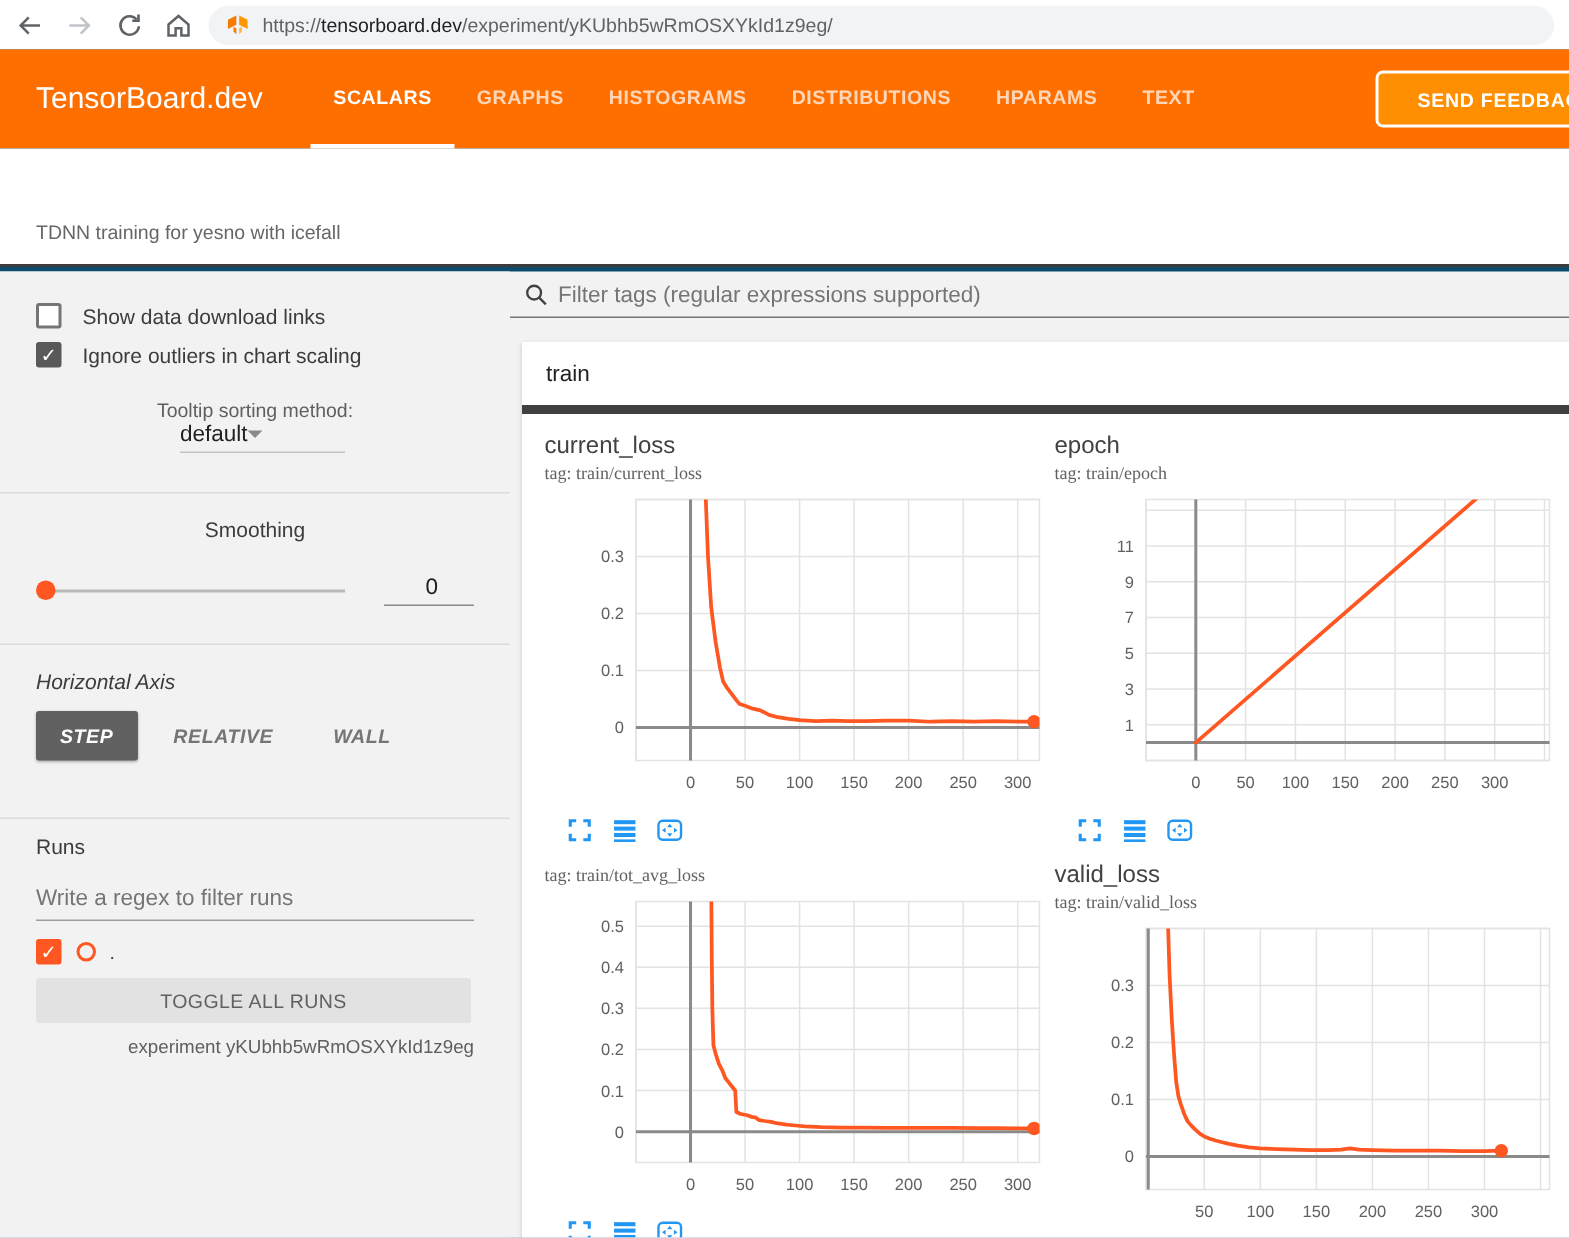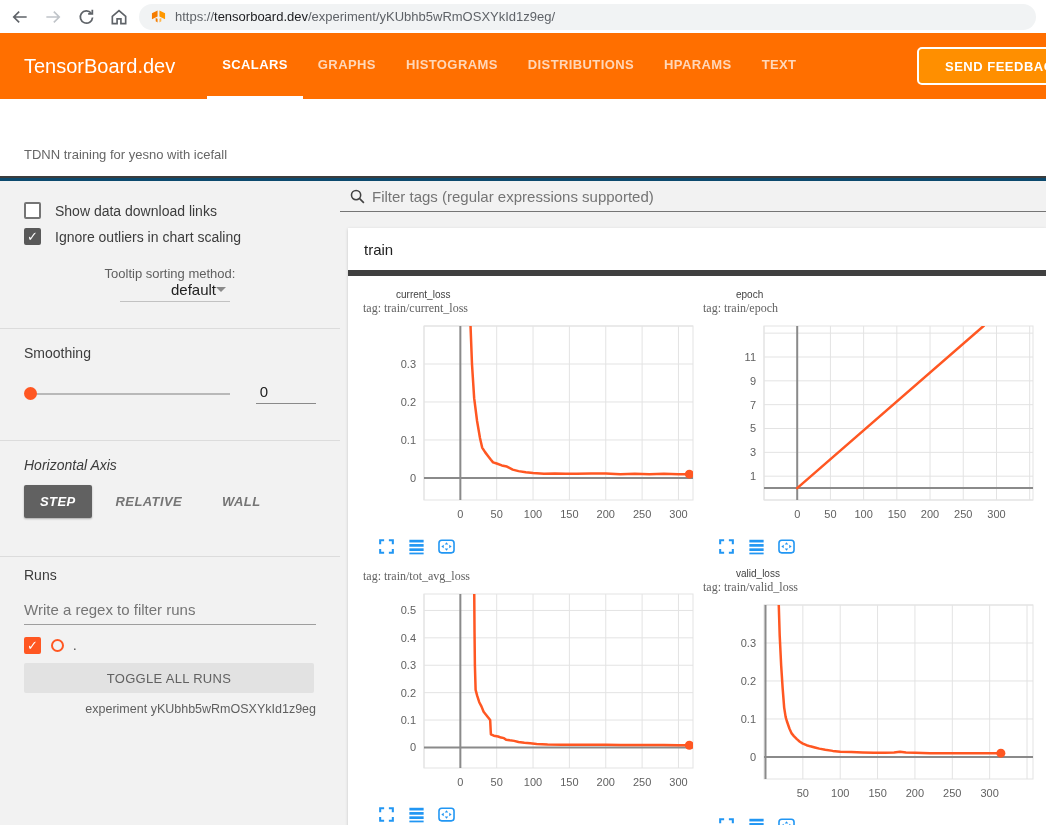--- a/index.html
+++ b/index.html
@@ -38,21 +38,21 @@
   .sidebar { width:340px; flex:none; background:#f2f2f2; }
   .side-section { padding:0 24px; border-bottom:1px solid #dcdcdc; }
   .row { display:flex; align-items:center; }
   .cb { width:17px; height:17px; border:2px solid #757575; border-radius:2px; background:#fff;
     margin-right:14px; flex:none; display:flex; align-items:center; justify-content:center;
     color:transparent; font-size:13px; cursor:pointer; }
   .cb.checked { background:#595959; border-color:#595959; color:#fff; }
   .cb.orange.checked { background:#ff5722; border-color:#ff5722; }
   .cb-label { font-size:14px; color:#3c3c3c; }
   .small-label { font-size:13px; color:#5f5f5f; }
-  .dropdown { display:flex; align-items:center; justify-content:flex-end; width:110px;
+  .dropdown { display:flex; align-items:center; justify-content:flex-start; width:110px;
     margin-left:10px; border-bottom:1px solid #c2c2c2; padding-bottom:3px; cursor:pointer; }
   .dropdown-value { font-size:15px; color:#212121; }
   .caret { width:0; height:0; border-left:5px solid transparent; border-right:5px solid transparent;
     border-top:5px solid #8a8a8a; margin-right:4px; }
   .section-title { font-size:14px; color:#3c3c3c; }
   .slider-row { display:flex; align-items:center; margin-top:22px; }
   .slider-track { position:relative; width:206px; height:2px; background:#b9b9b9; margin-left:6px; }
   .slider-thumb { position:absolute; left:-6px; top:-6px; width:13px; height:13px; border-radius:50%;
     background:#ff5722; cursor:pointer; }
   .slider-value { margin-left:26px; width:62px; border-bottom:1px solid #8a8a8a; font-size:15px;
@@ -76,21 +76,21 @@
   .filter-row { display:flex; align-items:center; height:31px; border-bottom:1px solid #757575;
     padding-left:9px; }
   .filter-input { flex:1; border:none; outline:none; background:transparent; font-size:15px;
     color:#212121; margin-left:6px; font-family:"Liberation Sans", sans-serif; }
   .filter-input::placeholder { color:#757575; }
   .card { margin:16px 0 0 8px; background:#fff; box-shadow:0 1px 3px rgba(0,0,0,.18); min-height:620px; }
   .card-header { height:48px; display:flex; align-items:center; padding-left:16px; font-size:15px;
     color:#212121; border-bottom:6px solid #404040; cursor:pointer; }
   .charts { display:flex; flex-wrap:wrap; padding:13px 0 0 12px; }
   .chart-block { width:340px; margin-bottom:12px; }
-  .chart-title { font-size:10px; color:#424242; padding-left:3px;margin-left:33px; }
+  .chart-title { font-size:16px; color:#424242; padding-left:3px; }
   .chart-tag { font-size:12px; color:#616161; padding-left:3px; margin-top:1px;font-family:Liberation Serif, serif; }
   .chart-svg { display:block; margin-top:4px; }
   .chart-icons { display:flex; gap:11px; padding-left:17px; margin-top:2px; }
   .chart-icon { width:19px; height:19px; cursor:pointer; }
   text { font-family:"Liberation Sans", sans-serif; }
 </style>
 </head>
 <body>
 
 <div id="app">
@@ -162,21 +162,21 @@
         </div>
         <div class="row" style="margin-top:21px;flex-direction:column;">
           <div class="small-label">Tooltip sorting method:</div>
           <div class="dropdown">
             <span class="dropdown-value">default</span>
             <span class="caret"></span>
           </div>
         </div>
       </div>
 
-      <div class="side-section" style="padding-top:16px; padding-bottom:36px;">
+      <div class="side-section" style="padding-top:16px; padding-bottom:25px;text-align:center;">
         <div class="section-title">Smoothing</div>
         <div class="slider-row">
           <div class="slider-track">
             <div class="slider-thumb"></div>
           </div>
           <div class="slider-value">0</div>
         </div>
       </div>
 
       <div class="side-section" style="padding-top:16px; padding-bottom:38px;font-style:italic;">

